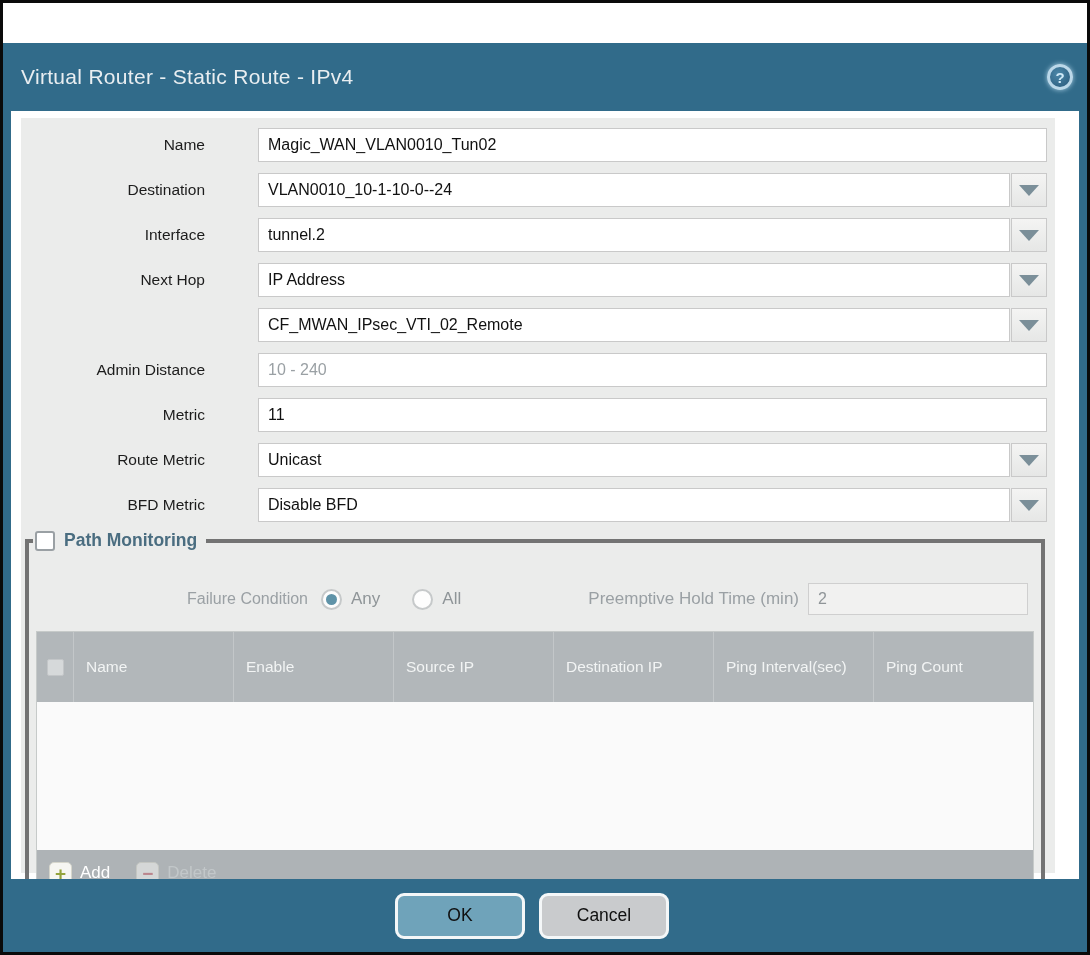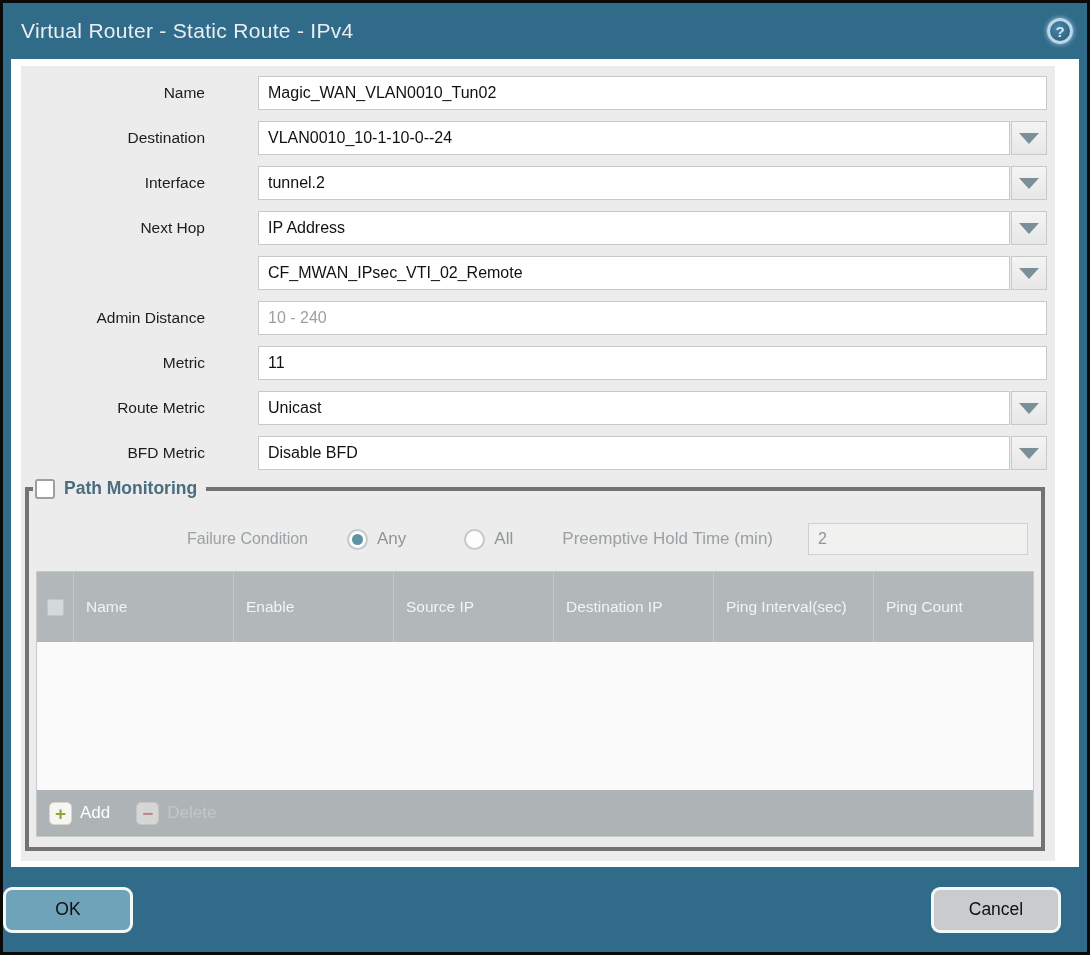--- a/index.html
+++ b/index.html
@@ -6,22 +6,22 @@
   * { box-sizing:border-box; }
   .dialog {
     width:1090px; height:955px;
     border:3px solid #0a0a0a;
     display:flex; flex-direction:column;
     background:#fff;
     font-family:"Liberation Sans", sans-serif;
   }
   
   .titlebar {
-    flex:none; height:56px; background:#316B8A;
-    display:flex; align-items:center; padding:0 14px 0 18px;
+    flex:none; height:68px; background:#316B8A;
+    display:flex; align-items:center; padding:0 14px 0 18px;margin-top:40px;
   }
   .title { color:#E9EEF1; font-size:21px; letter-spacing:.3px; }
   .help-btn {
     margin-left:auto; width:26px; height:26px; border-radius:50%;
     background:radial-gradient(circle at 40% 35%, #4b87a8, #29597a);
     border:3px solid #BBD8E9; box-shadow:0 0 5px rgba(180,215,235,.9);
     color:#CFE9F7; font-size:15px; font-weight:bold;
     display:flex; align-items:center; justify-content:center; cursor:pointer;
   }
   
@@ -54,21 +54,21 @@
   }
   .pm-legend {
     position:absolute; top:-13px; left:4px; background:#EBECEB;
     display:flex; align-items:center; padding:0 9px 0 2px;
   }
   .pm-check {
     width:20px; height:20px; background:#fff; border:2px solid #9AA0A4;
     border-radius:3px; cursor:pointer;
   }
   .pm-title { font-size:17.5px; font-weight:bold; color:#4A6D80; margin-left:9px; }
-  .fc-row { display:flex; align-items:center; margin:8px 6px 16px 0;gap:26px; }
+  .fc-row { display:flex; align-items:center; margin:16px 6px 16px 0; }
   .fc-label { flex:none; width:272px; text-align:right; color:#9AA0A4; font-size:16px; }
   .radio-wrap { display:flex; align-items:center; margin-left:13px; cursor:pointer; }
   .radio {
     width:21px; height:21px; border-radius:50%; background:#FDFDFD;
     border:2px solid #C6C9CA; display:flex; align-items:center; justify-content:center;
   }
   .radio .dot { width:11px; height:11px; border-radius:50%; background:#5F93A8; }
   .radio-label { color:#8F9598; font-size:17px; margin-left:9px; }
   .radio-wrap + .radio-wrap { margin-left:32px; }
   .ph-label { margin-left:auto; color:#9AA0A4; font-size:17px; }
@@ -96,22 +96,22 @@
   }
   .icon-add { color:#93A33C; }
   .icon-del { color:#C6606C; }
   .tool-btn.disabled { cursor:default; }
   .tool-btn.disabled .tool-icon { opacity:.55; }
   .tool-label { font-size:17px; margin-left:8px; }
   .lbl-add { color:#FFFFFF; margin-right:26px; }
   .lbl-del { color:#C2C7C9; }
   
   .footer {
-    flex:none; height:85px; background:#316B8A;
-    display:flex; align-items:center; justify-content:space-between;
+    flex:none; height:73px; background:#316B8A;
+    display:flex; align-items:center; justify-content:center;
     padding-right:26px;
   }
   .btn {
     width:130px; height:46px; border-radius:9px; border:3px solid #F4F7F8;
     font-size:17.5px; color:#101010; font-family:inherit; cursor:pointer;
     display:flex; align-items:center; justify-content:center;
   }
   .btn-ok { background:#6FA3BA; margin-right:14px; }
   .btn-cancel { background:#C9CBCD; }
 </style>

